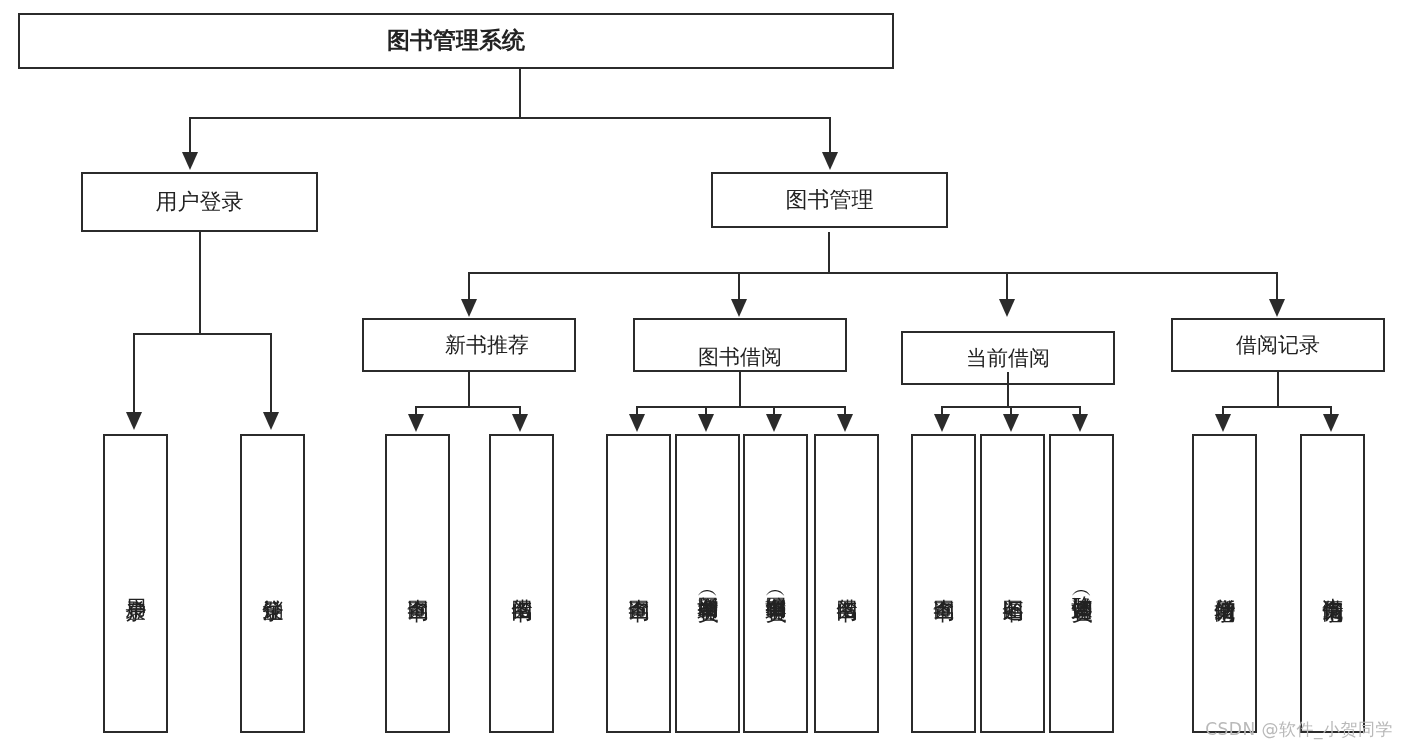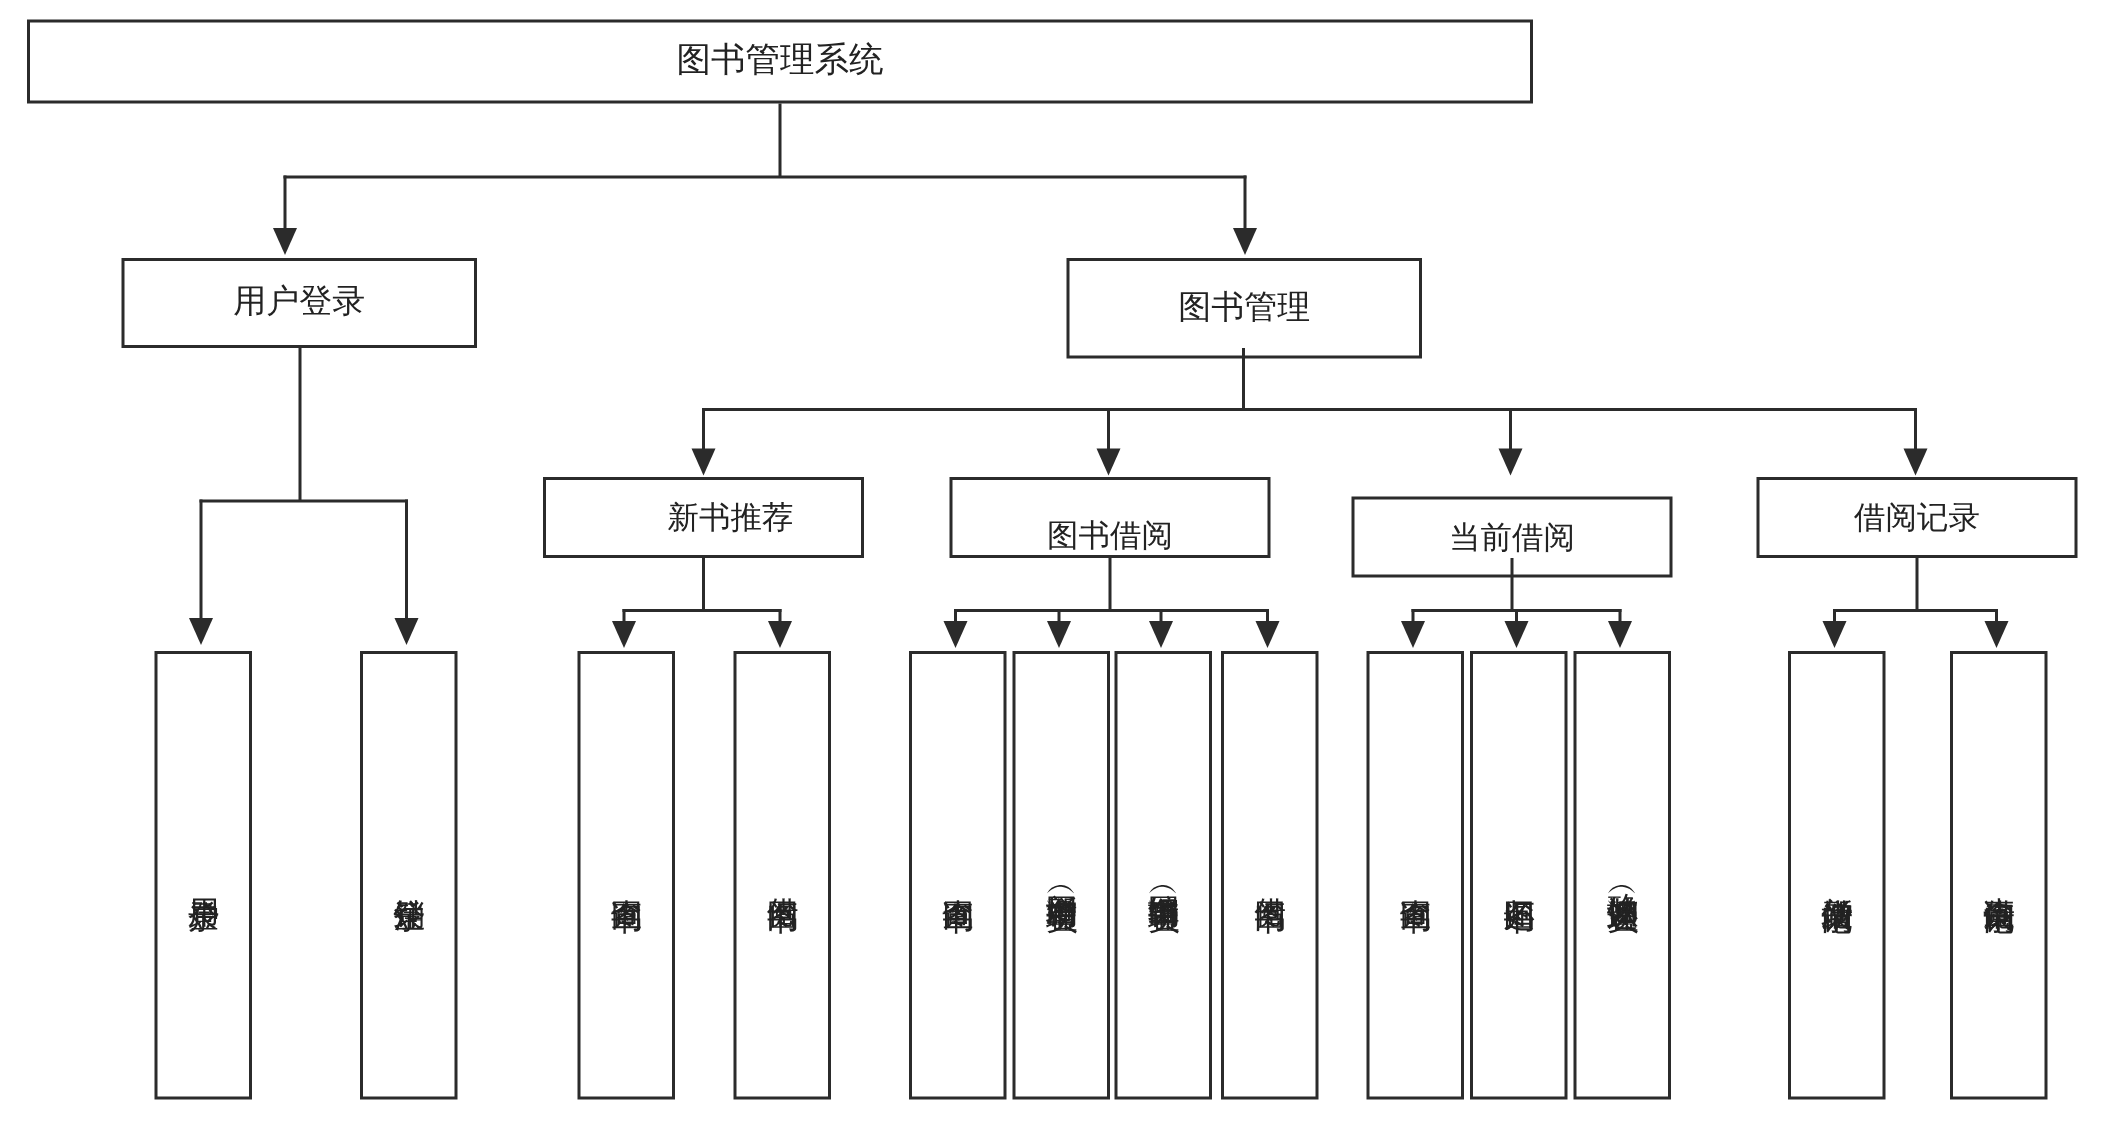--- a/index.html
+++ b/index.html
@@ -84,38 +84,38 @@
     letter-spacing: 0.5px;
     white-space: nowrap;
     pointer-events: none;
   }
 </style>
 </head>
 <body>
 
 <div id="diagram-root">
 
-  <div class="node root" style="left:18px; top:13px; width:1004px; height:56px;">
+  <div class="node root" style="left:18px; top:13px; width:876px; height:56px;font-weight:bold;">
     <span class="node-label">图书管理系统</span>
   </div>
 
   <div class="conn-v" style="left:519px; top:69px; height:49px;"></div>
 
   <div class="conn-h" style="left:189px; top:117px; width:642px;"></div>
 
   <div class="conn-v" style="left:189px; top:117px; height:36px;"></div>
   <div class="arrow-head" style="left:182px; top:152px;"></div>
   <div class="conn-v" style="left:829px; top:117px; height:36px;"></div>
   <div class="arrow-head" style="left:822px; top:152px;"></div>
 
   <div class="node level2" style="left:81px; top:172px; width:237px; height:60px;">
     <span class="node-label">用户登录</span>
   </div>
 
-  <div class="node level2" style="left:711px; top:172px; width:237px; height:67px;">
+  <div class="node level2" style="left:711px; top:172px; width:237px; height:56px;">
     <span class="node-label">图书管理</span>
   </div>
 
   <div class="conn-v" style="left:199px; top:232px; height:102px;"></div>
   <div class="conn-h" style="left:133px; top:333px; width:139px;"></div>
   <div class="conn-v" style="left:133px; top:333px; height:80px;"></div>
   <div class="arrow-head" style="left:126px; top:412px;"></div>
   <div class="conn-v" style="left:270px; top:333px; height:80px;"></div>
   <div class="arrow-head" style="left:263px; top:412px;"></div>
 
@@ -214,14 +214,15 @@
     <span class="node-label">确认归还（管理员）</span>
   </div>
 
   <div class="node leaf" style="left:1192px; top:434px; width:65px; height:299px;">
     <span class="node-label">新增借阅记录</span>
   </div>
   <div class="node leaf" style="left:1300px; top:434px; width:65px; height:299px;">
     <span class="node-label">查询借阅记录</span>
   </div>
 
+  <div id="watermark">CSDN @软件_小贺同学</div>
 
 </div>
 
 </body></html>

